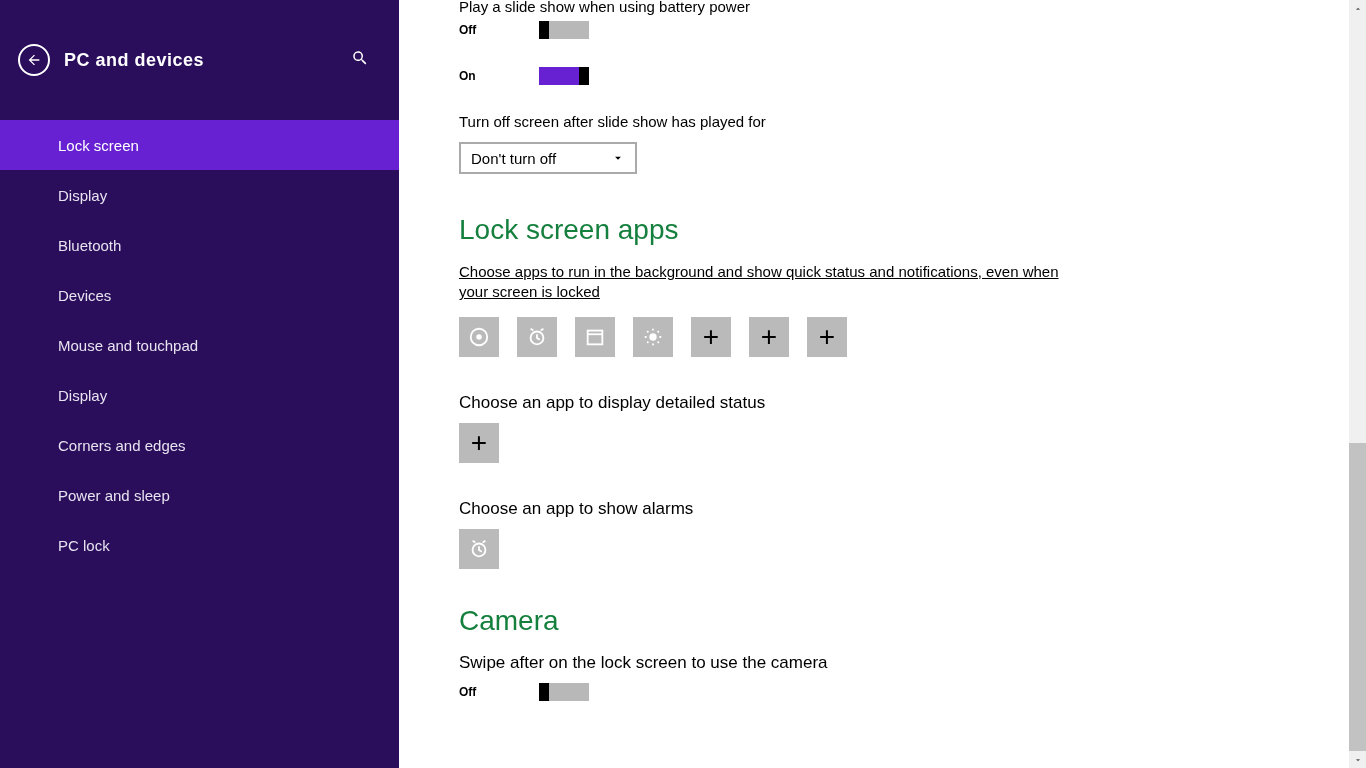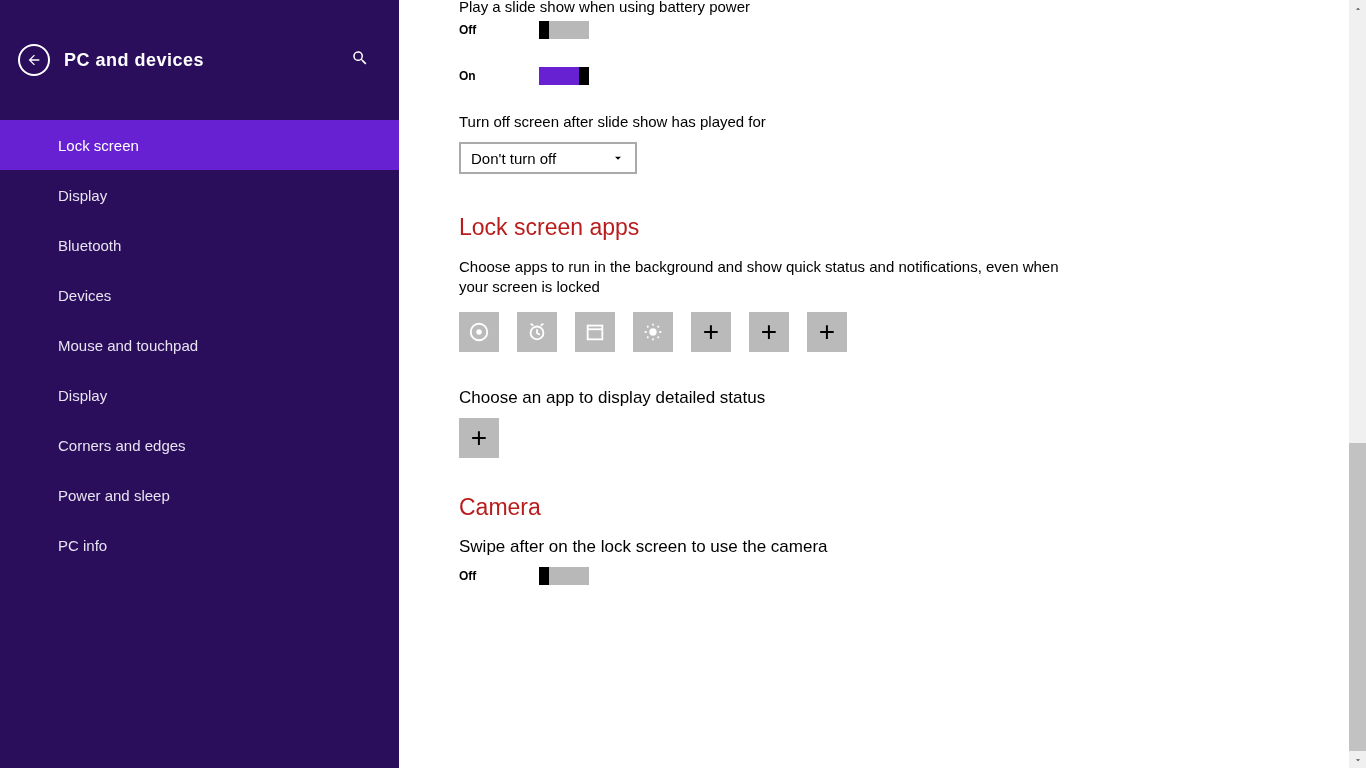--- a/index.html
+++ b/index.html
@@ -21,22 +21,22 @@
 .setting-label { font-size: 15px; color: #000; }
 .toggle-row { display: flex; align-items: center; margin-top: 6px; margin-bottom: 28px; }
 .toggle-state { font-size: 12px; font-weight: 600; width: 80px; }
 .toggle { width: 50px; height: 18px; background: #b8b8b8; position: relative; cursor: pointer; }
 .toggle .knob { position: absolute; width: 10px; height: 18px; background: #000; top: 0; }
 .toggle.off .knob { left: 0; }
 .toggle.on { background: #6720d2; }
 .toggle.on .knob { right: 0; }
 .dropdown { width: 178px; height: 32px; border: 2px solid #aaa; margin-top: 12px; display: flex; align-items: center; padding: 0 10px; justify-content: space-between; cursor: pointer; font-size: 15px; margin-bottom: 40px; }
 .dropdown svg { width: 14px; height: 14px; }
-h2.section-title { font-size: 23px; font-weight: 400; color: #b91c1c; margin-top: 34px; margin-bottom: 16px; }
-.desc { font-size: 15px; color: #000; max-width: 620px; line-height: 1.35; margin-bottom: 14px; }
+h2.section-title { font-size: 28px; font-weight: 400; color: #15803d; margin-top: 34px; margin-bottom: 16px; }
+.desc { font-size: 15px; color: #000; max-width: 620px; line-height: 1.35; margin-bottom: 14px; text-decoration: underline; }
 .app-slots { display: flex; gap: 18px; margin-bottom: 36px; }
 .slot { width: 40px; height: 40px; background: #bababa; display: flex; align-items: center; justify-content: center; cursor: pointer; }
 .slot svg { width: 22px; height: 22px; fill: #fff; }
 .slot.plus { font-size: 28px; font-weight: 300; color: #000; }
 .slot.plus-big { width: 40px; height: 40px; font-size: 28px; color:#000; }
 .single-slot-row { margin-bottom: 36px; }
 .subdesc { font-size: 17px; margin-bottom: 10px; }
 .scrollbar { position: absolute; right: 0; top: 0; width: 17px; height: 100%; background: #f0f0f0; display: flex; flex-direction: column; justify-content: space-between; align-items: center; }
 .scroll-btn { width: 17px; height: 17px; display: flex; align-items: center; justify-content: center; cursor: pointer; }
 .scroll-btn svg { width: 10px; height: 10px; fill: #555; }
@@ -80,21 +80,21 @@
       <div class="nav-item">
           <span>Display</span>
         </div>
       <div class="nav-item">
           <span>Corners and edges</span>
         </div>
       <div class="nav-item">
           <span>Power and sleep</span>
         </div>
       <div class="nav-item">
-          <span>PC info</span>
+          <span>PC lock</span>
         </div>
     </div>
   </div>
 
   <div class="content-wrapper">
     <div class="content">
 
       <div class="section" style="margin-top:-2px;">
         <div class="setting-label">Play a slide show when using battery power</div>
         <div class="toggle-row">
@@ -157,20 +157,30 @@
         <div class="slot plus">+</div>
         <div class="slot plus">+</div>
         <div class="slot plus">+</div>
       </div>
 
       <div class="single-slot-row">
         <div class="subdesc">Choose an app to display detailed status</div>
         <div class="slot plus-big">+</div>
       </div>
 
+      <div class="single-slot-row">
+        <div class="subdesc">Choose an app to show alarms</div>
+        <div class="slot">
+          <svg viewBox="0 0 24 24">
+              <circle cx="12" cy="13" r="7" fill="none" stroke="#fff" stroke-width="2"></circle>
+              <path d="M12 9v4l3 2" stroke="#fff" stroke-width="2" fill="none"></path>
+              <path d="M5 3l3 2M19 3l-3 2" stroke="#fff" stroke-width="2"></path>
+            </svg>
+        </div>
+      </div>
 
       <h2 class="section-title">Camera</h2>
       <div class="subdesc">Swipe after on the lock screen to use the camera</div>
       <div class="toggle-row">
         <div class="toggle-state">Off</div>
         <div class="toggle off">
             <div class="knob"></div>
           </div>
       </div>
 

